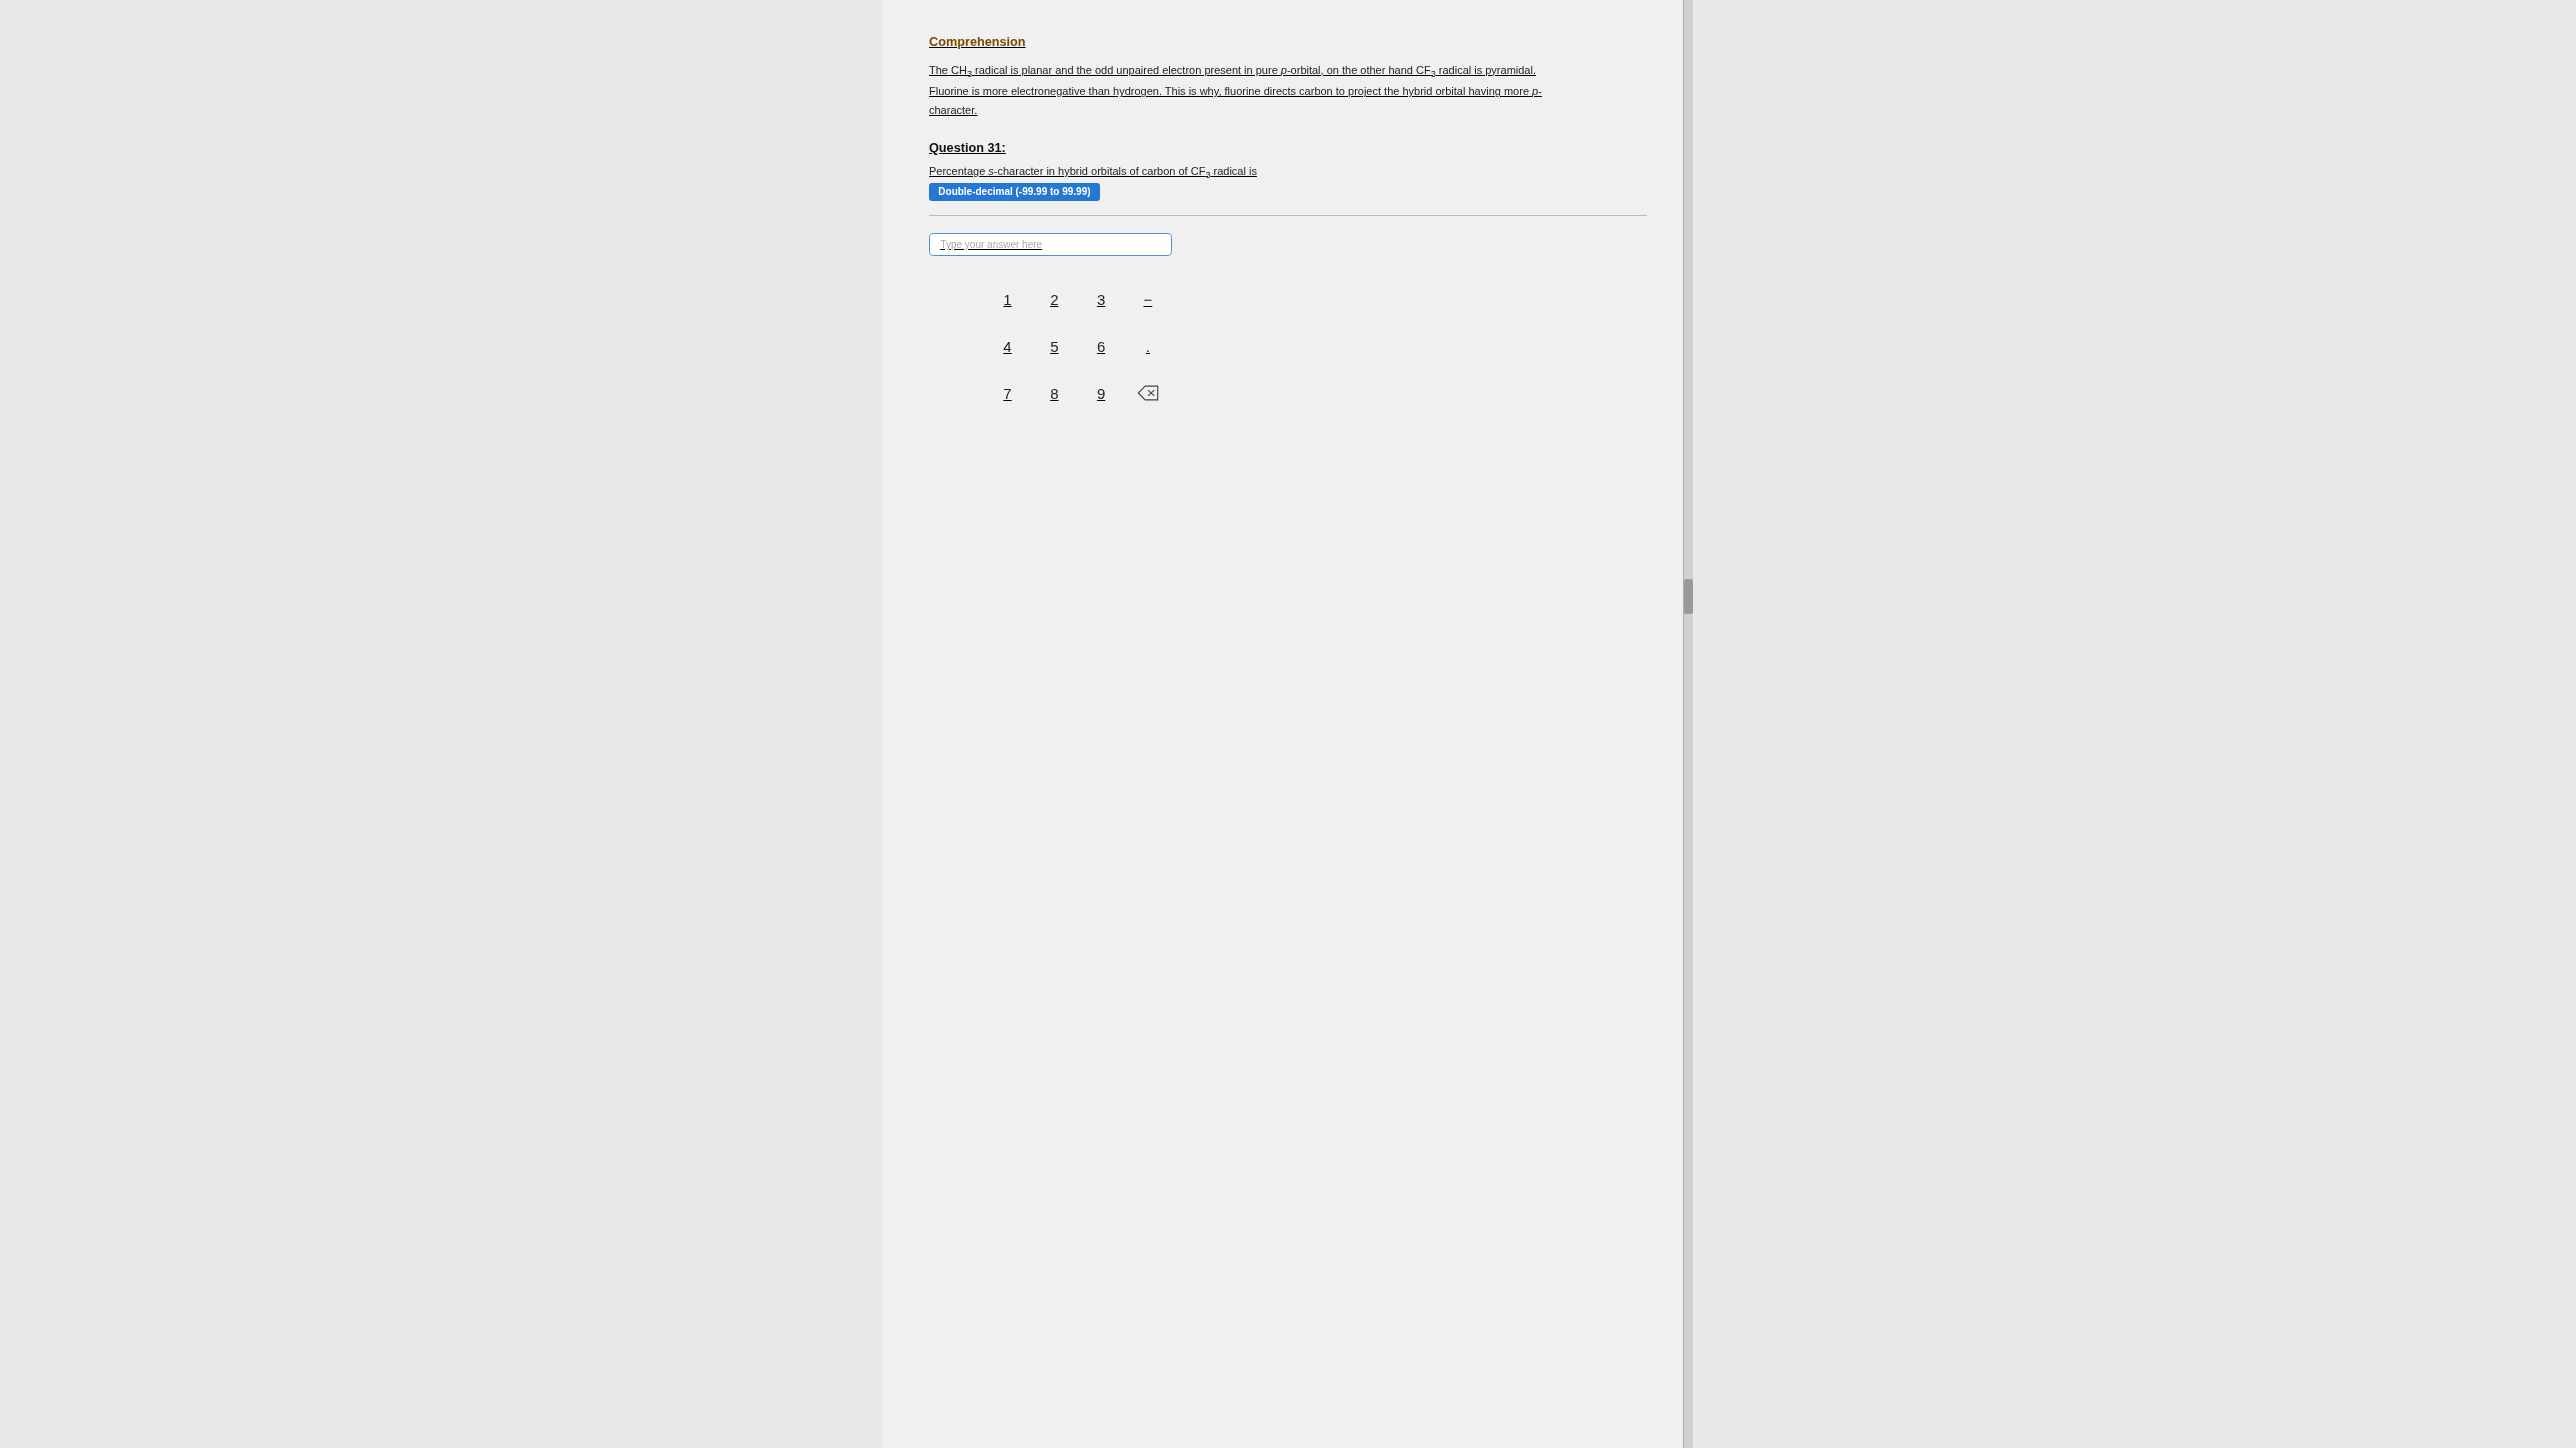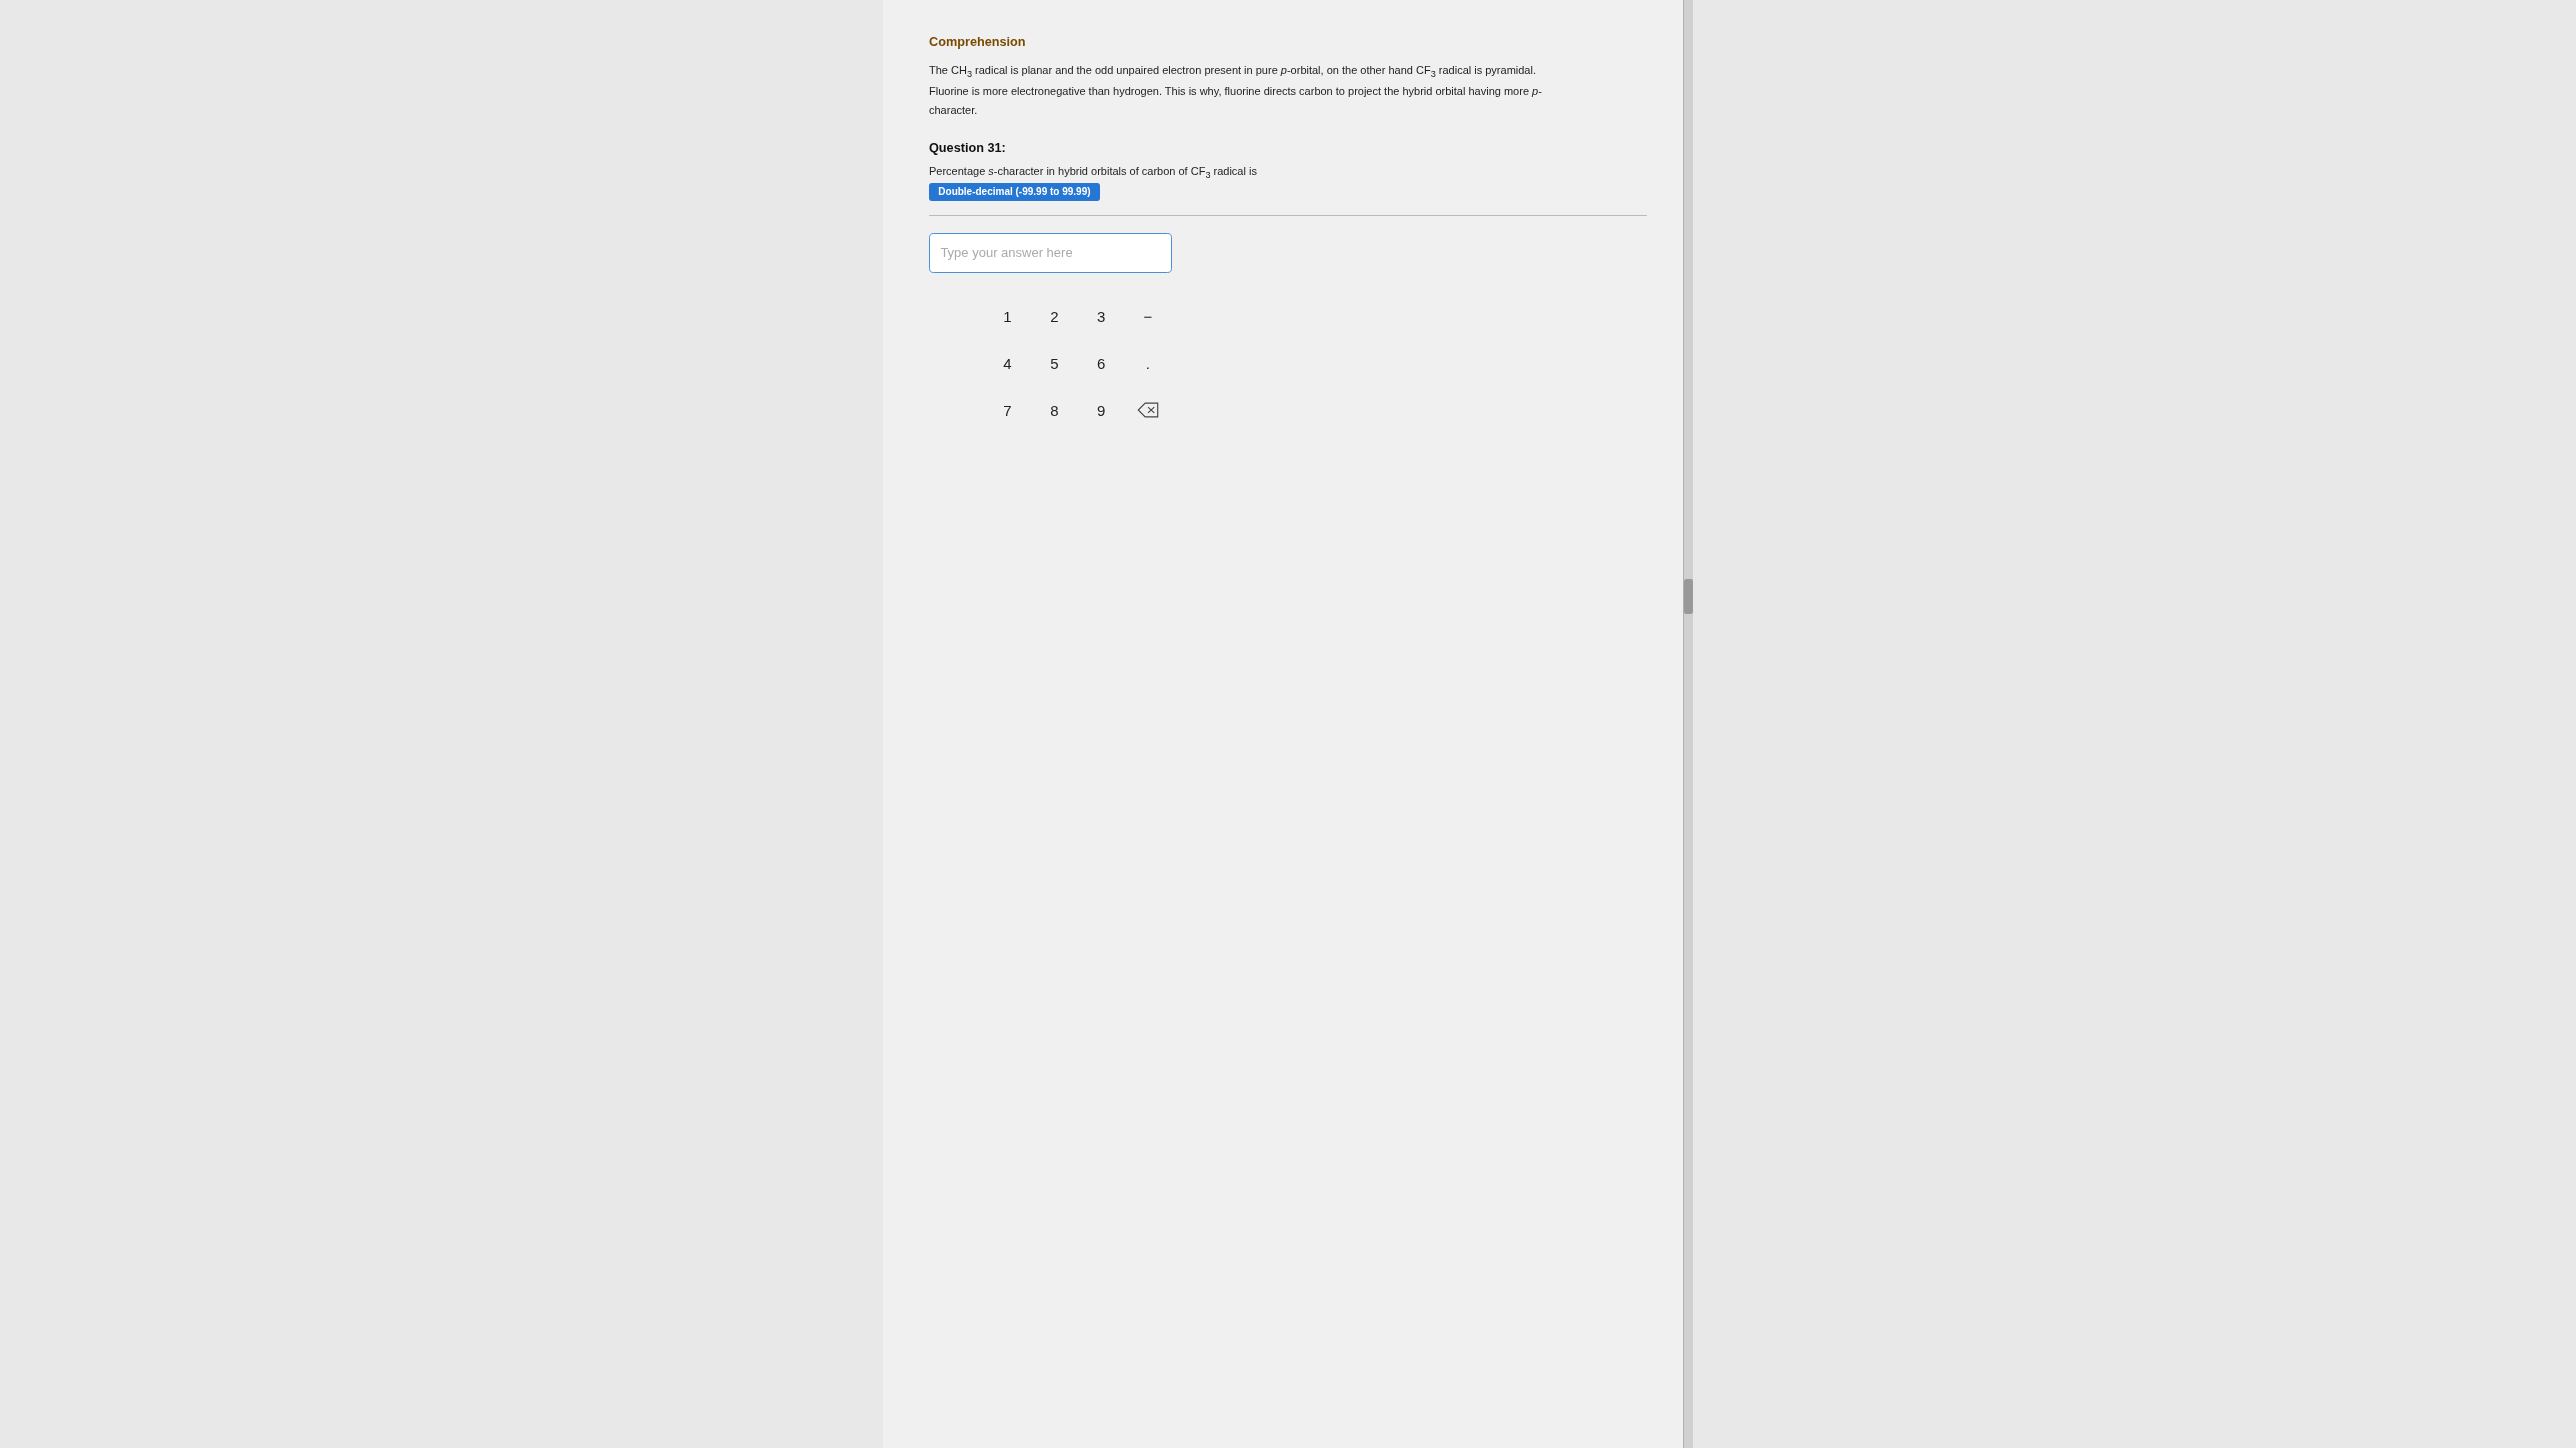--- a/index.html
+++ b/index.html
@@ -18,20 +18,21 @@
       padding: 0;
     }
 
     .page-container {
       background-color: #f0f0f0;
       width: 100%;
       max-width: 810px;
       min-height: 100vh;
       padding: 35px 46px 57px 46px;
       position: relative;
+      text-decoration: underline;
     }
 
     .scrollbar {
       position: absolute;
       right: 0;
       top: 0;
       bottom: 0;
       width: 10.4px;
       background-color: #d0d0d0;
       border-left: 0.6px solid #b0b0b0;
@@ -89,26 +90,26 @@
     }
 
     .divider {
       border: none;
       border-top: 0.6px solid #bbb;
       margin-bottom: 17.4px;
     }
 
     .answer-input {
       width: 243px;
-      height: 40px;
+      height: 23px;
       border: 1.2px solid #4a90d9;
       border-radius: 4.6px;
       background-color: #fff;
       padding: 5.8px 10.4px;
-      font-size: 13px;
+      font-size: 10px;
       color: #888;
       outline: none;
       margin-bottom: 23px;
       display: block;
     }
 
     .answer-input::placeholder {
       color: #aaa;
     }
 

